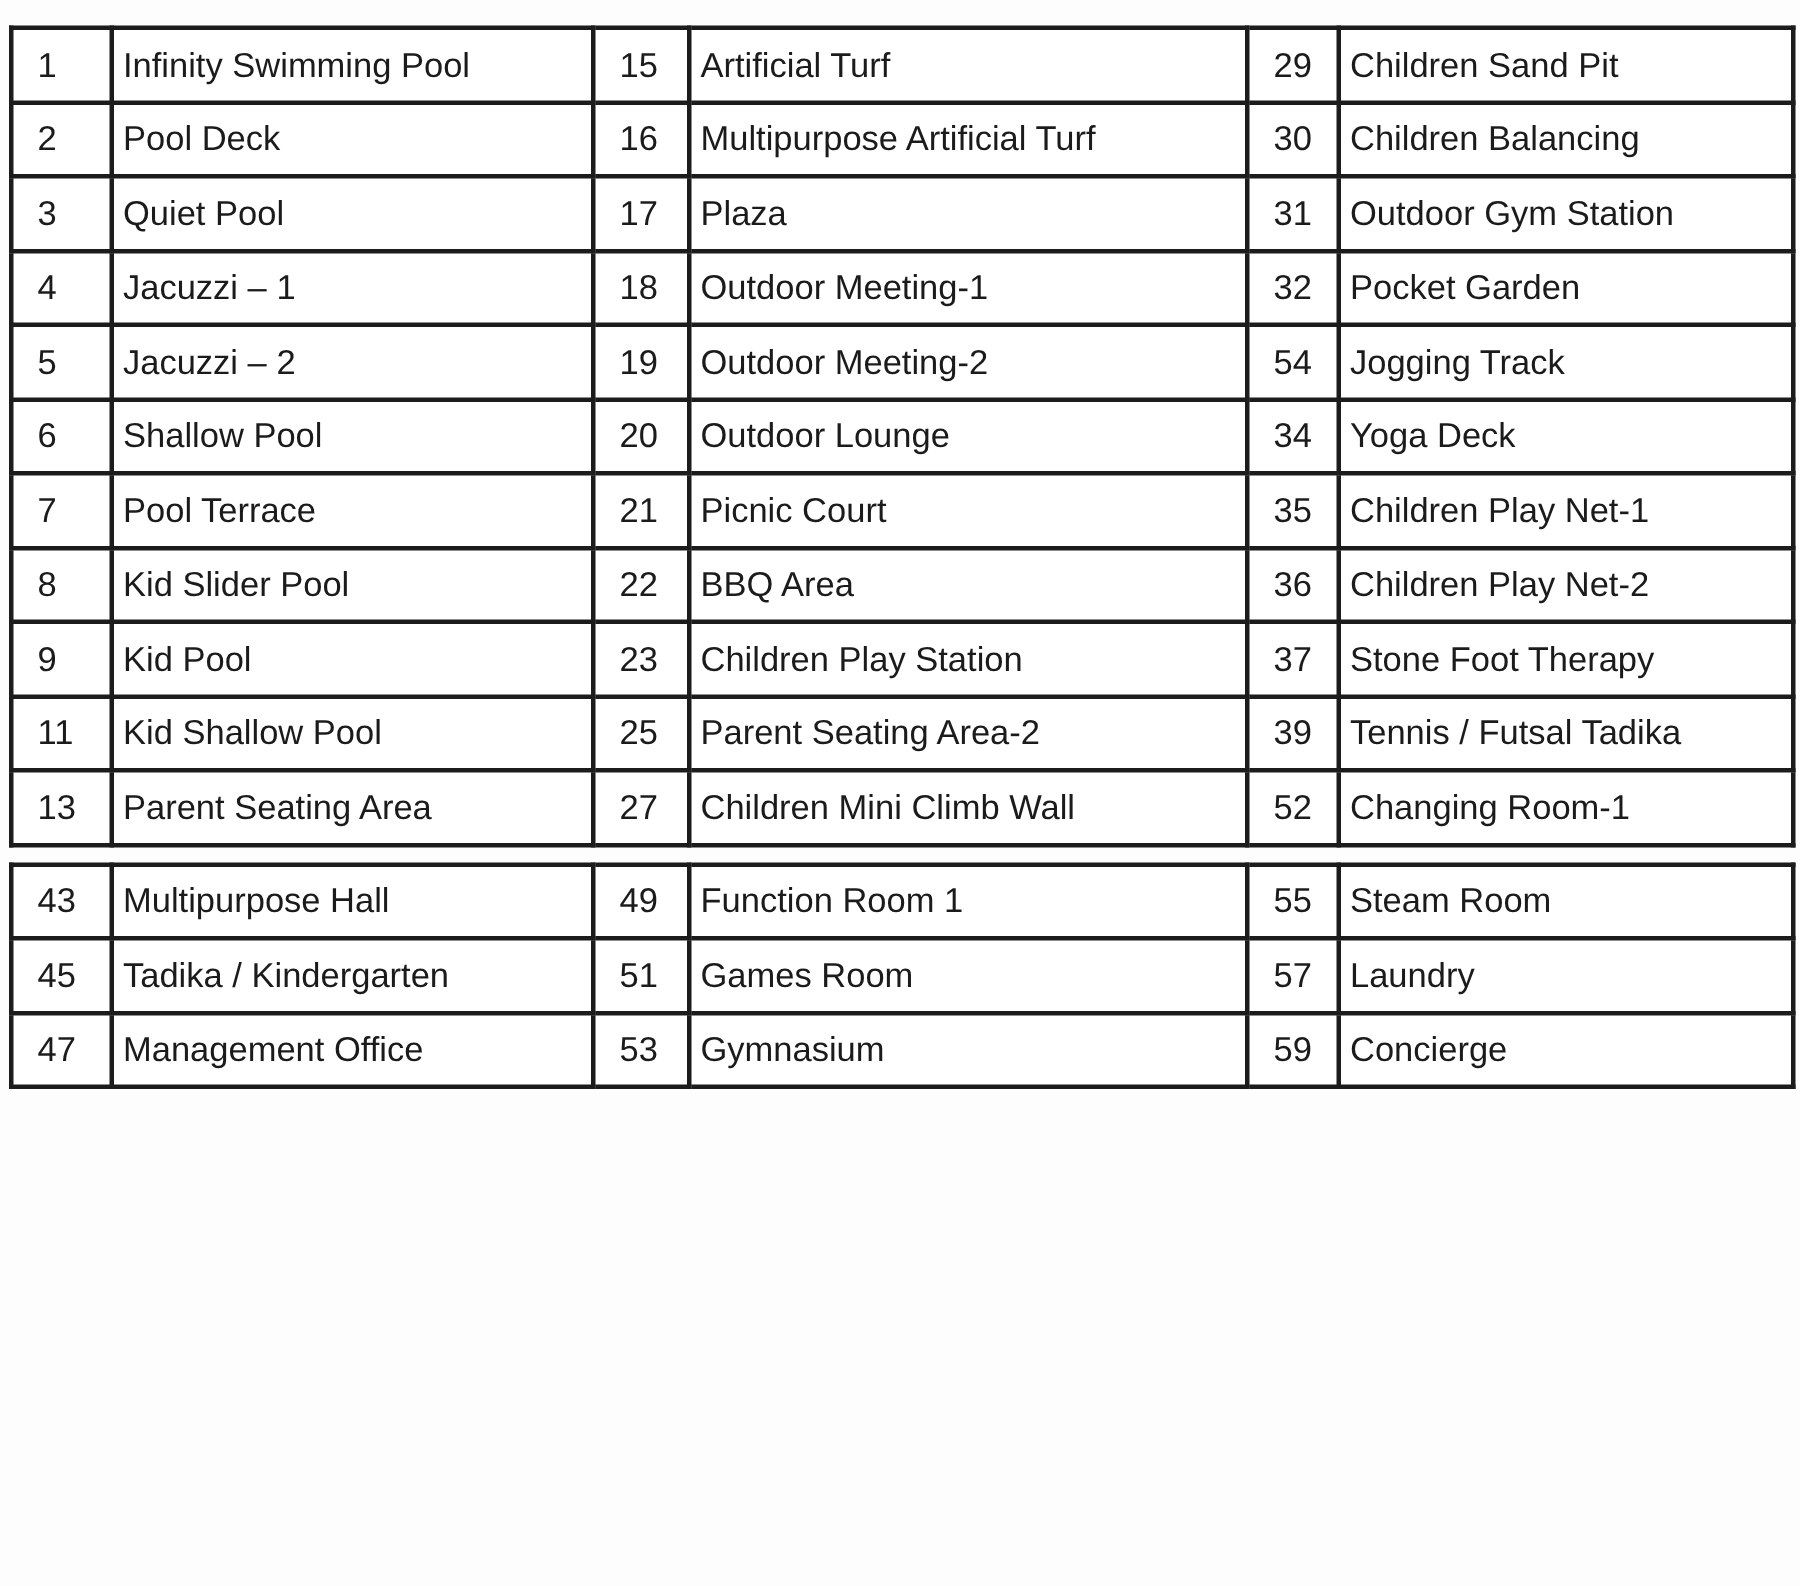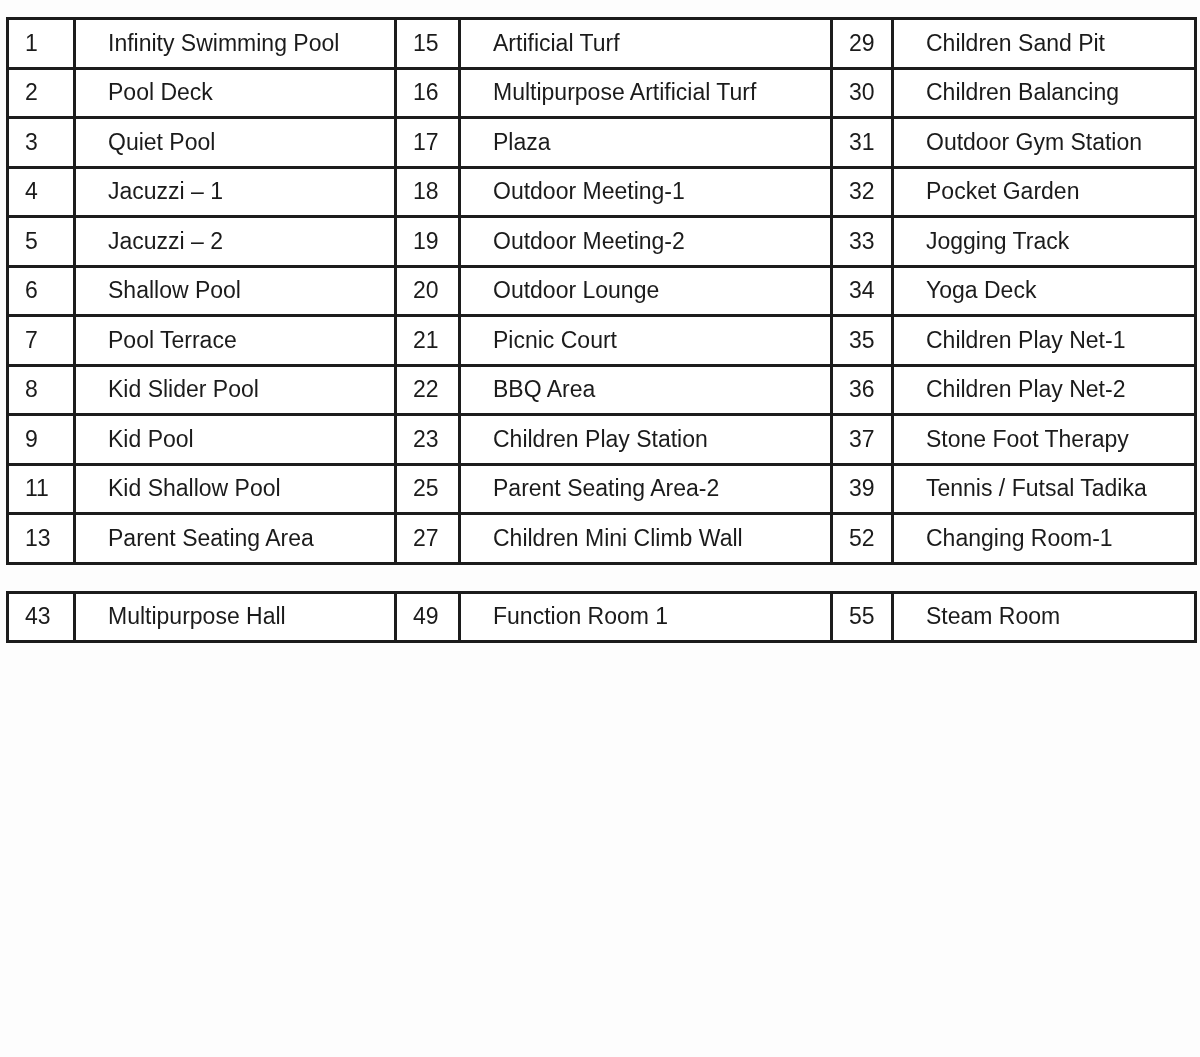--- a/index.html
+++ b/index.html
@@ -19,38 +19,38 @@
     height: 1057px;
     padding: 17px 6px 0 6px;
   }
   table.legend-table {
     border-collapse: collapse;
     table-layout: fixed;
     width: 1188px;
     background: #ffffff;
   }
   table.legend-table.second {
-    margin-top: 26px;
+    margin-top: 10px;
   }
   table.legend-table tr {
     height: 49.5px;
   }
   table.legend-table td {
     border: 3px solid #1c1c1c;
     font-size: 23px;
     color: #1b1b1b;
     vertical-align: middle;
     white-space: nowrap;
     overflow: hidden;
   }
   td.num-cell {
     padding-left: 16px;
   }
   td.name-cell {
-    padding-left: 32px;
+    padding-left: 6px;
   }
   col.c-num1 { width: 67px; }
   col.c-name1 { width: 321px; }
   col.c-num2 { width: 64px; }
   col.c-name2 { width: 372px; }
   col.c-num3 { width: 61px; }
   col.c-name3 { width: 303px; }
 </style>
 </head>
 <body>
@@ -96,21 +96,21 @@
     <td class="num-cell">18</td>
     <td class="name-cell">Outdoor Meeting-1</td>
     <td class="num-cell">32</td>
     <td class="name-cell">Pocket Garden</td>
   </tr>
         <tr>
     <td class="num-cell">5</td>
     <td class="name-cell">Jacuzzi – 2</td>
     <td class="num-cell">19</td>
     <td class="name-cell">Outdoor Meeting-2</td>
-    <td class="num-cell">33</td>
+    <td class="num-cell">54</td>
     <td class="name-cell">Jogging Track</td>
   </tr>
         <tr>
     <td class="num-cell">6</td>
     <td class="name-cell">Shallow Pool</td>
     <td class="num-cell">20</td>
     <td class="name-cell">Outdoor Lounge</td>
     <td class="num-cell">34</td>
     <td class="name-cell">Yoga Deck</td>
   </tr>
@@ -168,15 +168,31 @@
     </colgroup>
     <tbody>
         <tr>
     <td class="num-cell">43</td>
     <td class="name-cell">Multipurpose Hall</td>
     <td class="num-cell">49</td>
     <td class="name-cell">Function Room 1</td>
     <td class="num-cell">55</td>
     <td class="name-cell">Steam Room</td>
   </tr>
+        <tr>
+    <td class="num-cell">45</td>
+    <td class="name-cell">Tadika / Kindergarten</td>
+    <td class="num-cell">51</td>
+    <td class="name-cell">Games Room</td>
+    <td class="num-cell">57</td>
+    <td class="name-cell">Laundry</td>
+  </tr>
+        <tr>
+    <td class="num-cell">47</td>
+    <td class="name-cell">Management Office</td>
+    <td class="num-cell">53</td>
+    <td class="name-cell">Gymnasium</td>
+    <td class="num-cell">59</td>
+    <td class="name-cell">Concierge</td>
+  </tr>
       </tbody>
   </table>
 </div>
 
 </body></html>

